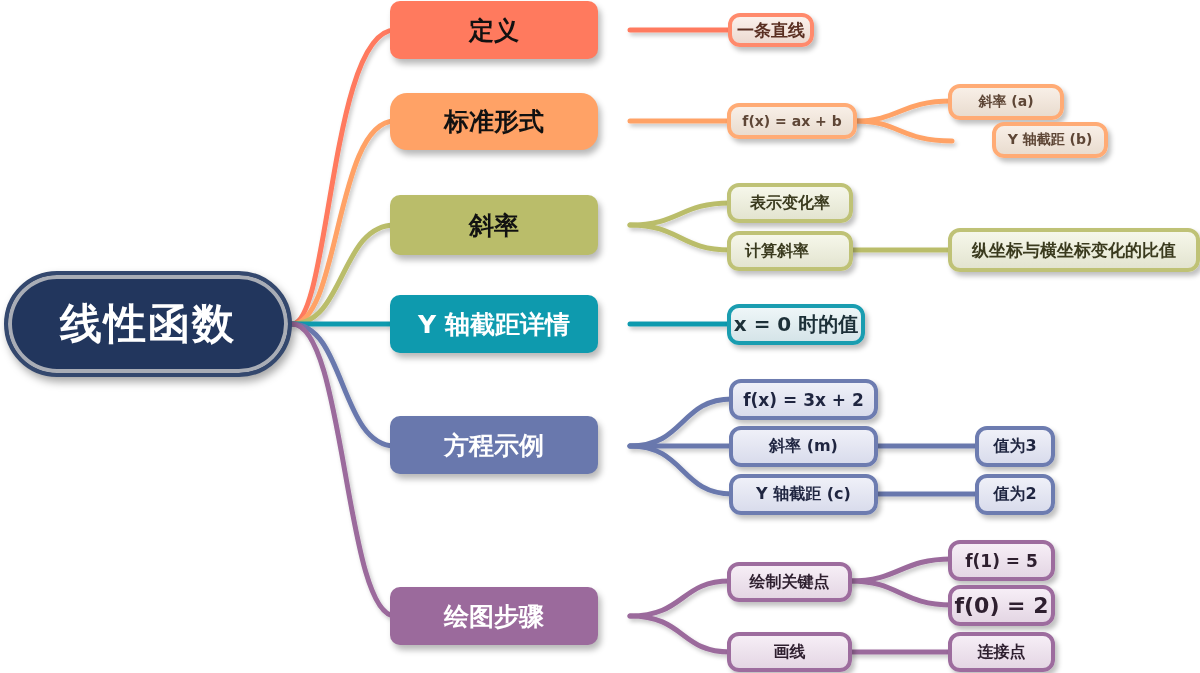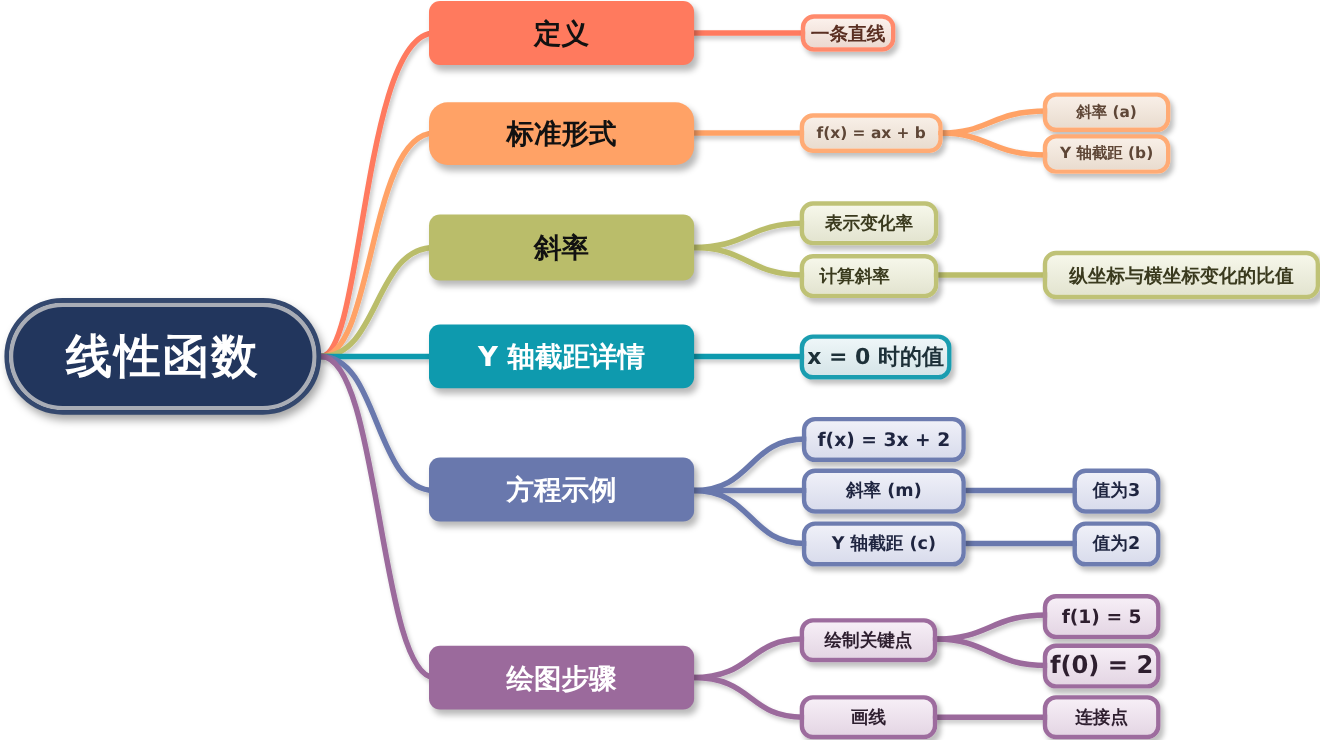--- a/index.html
+++ b/index.html
@@ -10,21 +10,21 @@
   }
   svg.links { position:absolute; left:0; top:0; width:1200px; height:673px; pointer-events:none; }
   .node { position:absolute; box-sizing:border-box; display:flex; align-items:center; justify-content:center; font-weight:bold; white-space:nowrap; }
   .root {
     left:4px; top:271px; width:288px; height:106px; border-radius:53px;
     background:#22365d; border:4px solid #34486e;
     box-shadow: inset 0 0 0 4px #a9adb6, 3px 5px 8px rgba(0,0,0,0.35);
     color:#ffffff; font-size:42px; letter-spacing:2px;
   }
   .branch {
-    left:390px; width:241px; border-radius:10px; font-size:25px;
+    left:390px; width:208px; border-radius:10px; font-size:25px;
     box-shadow: 3px 5px 6px rgba(0,0,0,0.28);
   }
   .leaf {
     border-radius:12px; border:4px solid; font-size:15px;
     box-shadow: 3px 4px 5px rgba(0,0,0,0.25);
   }
 </style>
 </head>
 <body>
 
@@ -82,21 +82,21 @@
 
 <div class="node branch" style="top:93px;height:57px;background:#ffa266;color:#111;border-radius:17px;">
   <span>标准形式</span>
 </div>
 <div class="node leaf" style="left:727px;top:103px;width:130px;height:36px;border-color:#ffab75;background:linear-gradient(#f8efe7,#e9dccf);color:#5e4636;font-size:14px;">
   <span>f(x) = ax + b</span>
 </div>
 <div class="node leaf" style="left:948px;top:84px;width:116px;height:36px;border-color:#ffab75;background:linear-gradient(#f8efe7,#e9dccf);color:#5e4636;font-size:14px;">
   <span>斜率 (a)</span>
 </div>
-<div class="node leaf" style="left:948px;top:122px;width:116px;height:36px;border-color:#ffab75;background:linear-gradient(#f8efe7,#e9dccf);color:#5e4636;font-size:14px;">
+<div class="node leaf" style="left:992px;top:122px;width:116px;height:36px;border-color:#ffab75;background:linear-gradient(#f8efe7,#e9dccf);color:#5e4636;font-size:14px;">
   <span>Y 轴截距 (b)</span>
 </div>
 
 <div class="node branch" style="top:195px;height:60px;background:#babd6a;color:#111;">
   <span>斜率</span>
 </div>
 <div class="node leaf" style="left:727px;top:183px;width:126px;height:40px;border-color:#bfc276;background:linear-gradient(#f6f7ea,#e3e4d0);color:#3a3a1e;font-size:16px;">
   <span>表示变化率</span>
 </div>
 <div class="node leaf" style="left:727px;top:231px;width:126px;height:40px;border-color:#bfc276;background:linear-gradient(#f6f7ea,#e3e4d0);color:#3a3a1e;font-size:16px;justify-content:flex-start;padding-left:14px;">

